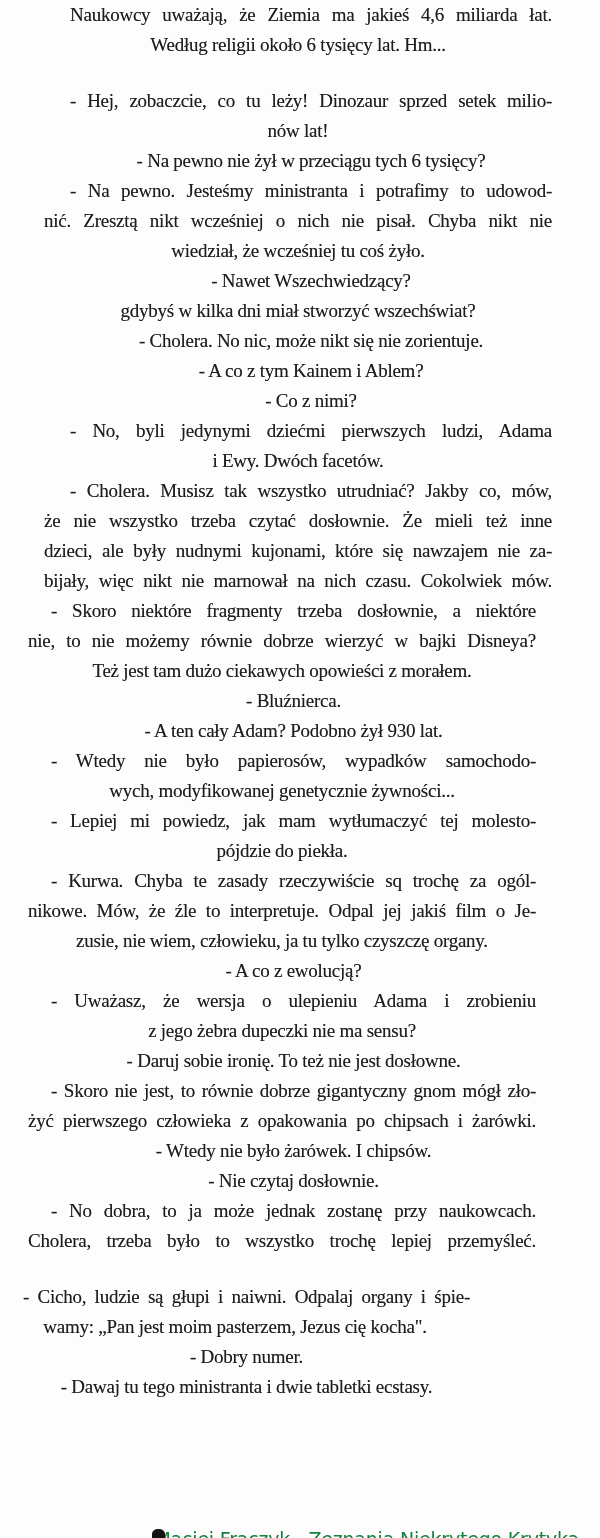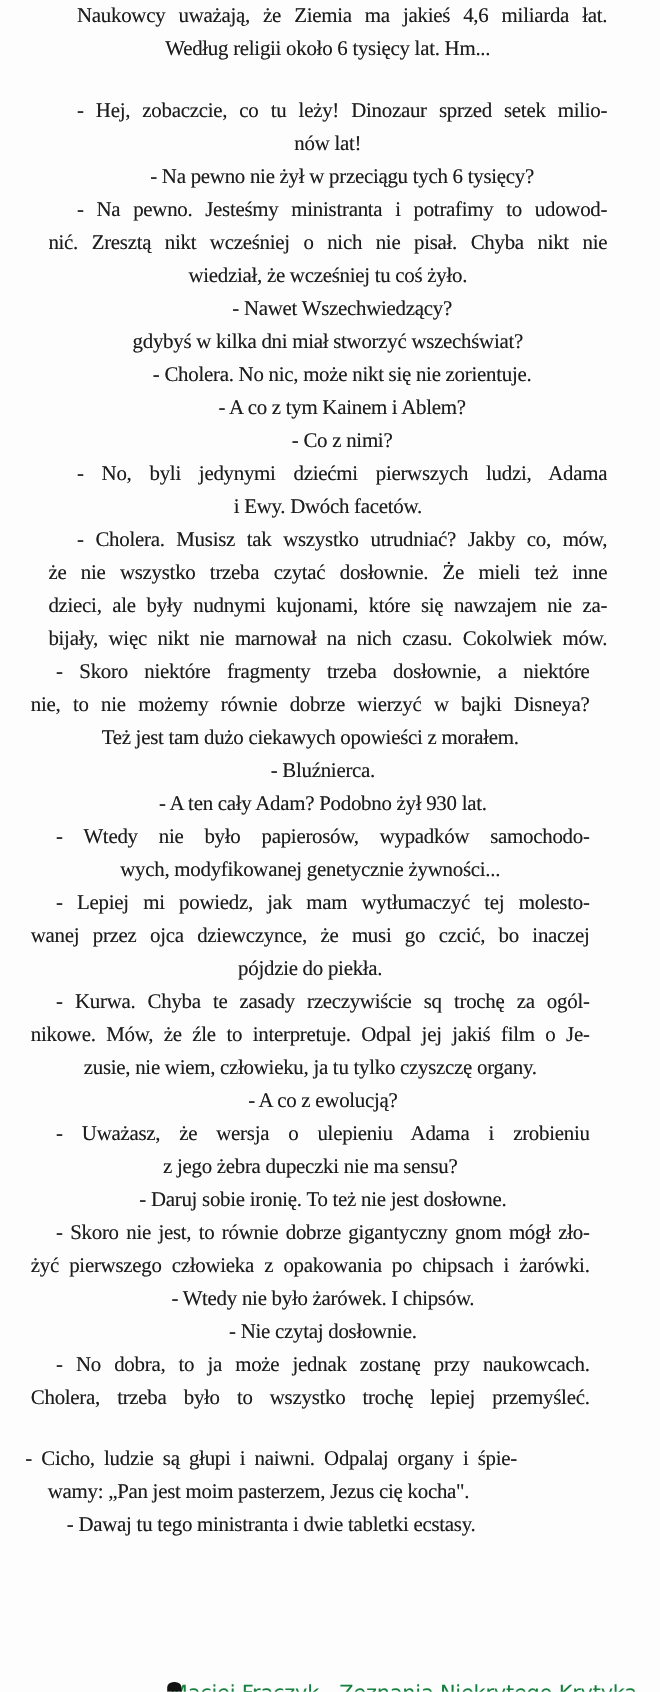--- a/index.html
+++ b/index.html
@@ -86,37 +86,37 @@
       </section>
       <section class="block gb">
         <div class="line j ind">- Skoro niektóre fragmenty trzeba dosłownie, a niektóre</div>
         <div class="line j">nie, to nie możemy równie dobrze wierzyć w bajki Disneya?</div>
         <div class="line">Też jest tam dużo ciekawych opowieści z morałem.</div>
         <div class="line ind">- Bluźnierca.</div>
         <div class="line ind">- A ten cały Adam? Podobno żył 930 lat.</div>
         <div class="line j ind">- Wtedy nie było papierosów, wypadków samochodo-</div>
         <div class="line">wych, modyfikowanej genetycznie żywności...</div>
         <div class="line j ind">- Lepiej mi powiedz, jak mam wytłumaczyć tej molesto-</div>
-        <div class="line j">wanej przez ojca dziewczynce, że musi go czcić, bo inaczej</div>
         <div class="line">pójdzie do piekła.</div>
         <div class="line j ind">- Kurwa. Chyba te zasady rzeczywiście sq trochę za ogól-</div>
         <div class="line j">nikowe. Mów, że źle to interpretuje. Odpal jej jakiś film o Je-</div>
         <div class="line">zusie, nie wiem, człowieku, ja tu tylko czyszczę organy.</div>
         <div class="line ind">- A co z ewolucją?</div>
         <div class="line j ind">- Uważasz, że wersja o ulepieniu Adama i zrobieniu</div>
         <div class="line">z jego żebra dupeczki nie ma sensu?</div>
         <div class="line ind">- Daruj sobie ironię. To też nie jest dosłowne.</div>
         <div class="line j ind">- Skoro nie jest, to równie dobrze gigantyczny gnom mógł zło-</div>
         <div class="line j">żyć pierwszego człowieka z opakowania po chipsach i żarówki.</div>
         <div class="line ind">- Wtedy nie było żarówek. I chipsów.</div>
         <div class="line ind">- Nie czytaj dosłownie.</div>
         <div class="line j ind">- No dobra, to ja może jednak zostanę przy naukowcach.</div>
         <div class="line j">Cholera, trzeba było to wszystko trochę lepiej przemyśleć.</div>
       </section>
       <section class="block gc gap-before">
         <div class="line j ind">- Cicho, ludzie są głupi i naiwni. Odpalaj organy i śpie-</div>
         <div class="line">wamy: „Pan jest moim pasterzem, Jezus cię kocha".</div>
+        <div class="line ind">- Dobry numer.</div>
         <div class="line ind">- Dawaj tu tego ministranta i dwie tabletki ecstasy.</div>
       </section>
     </div>
   <div class="footer">Maciej Frączyk - Zeznania Niekrytego Krytyka</div>
   <div class="bottom-mark"></div>
 </div>
 
 </body></html>

